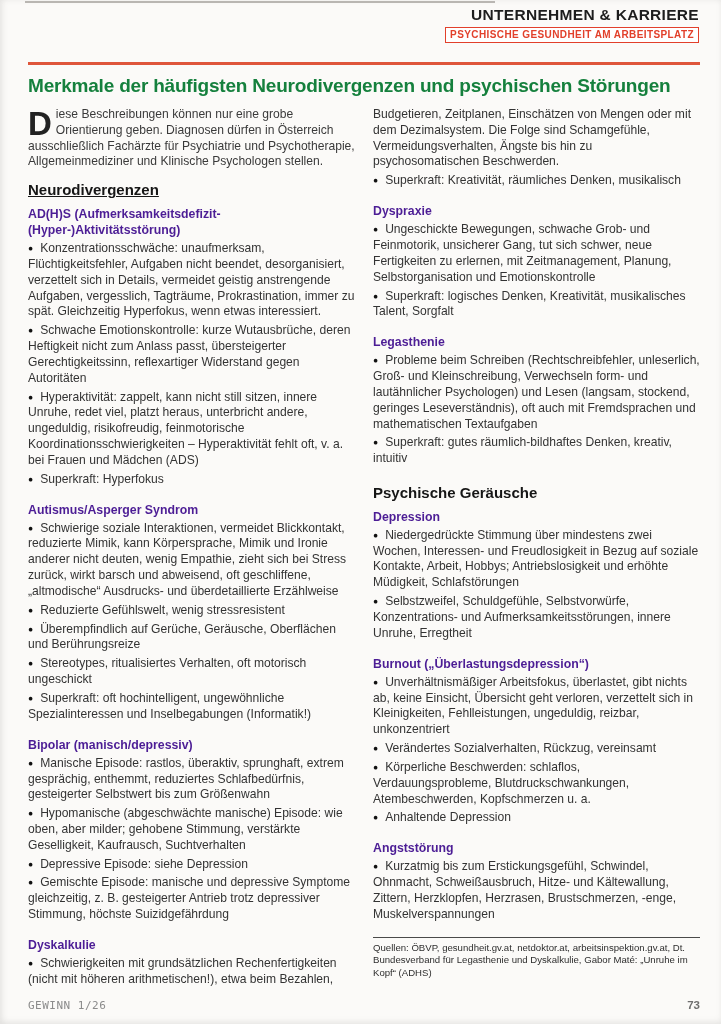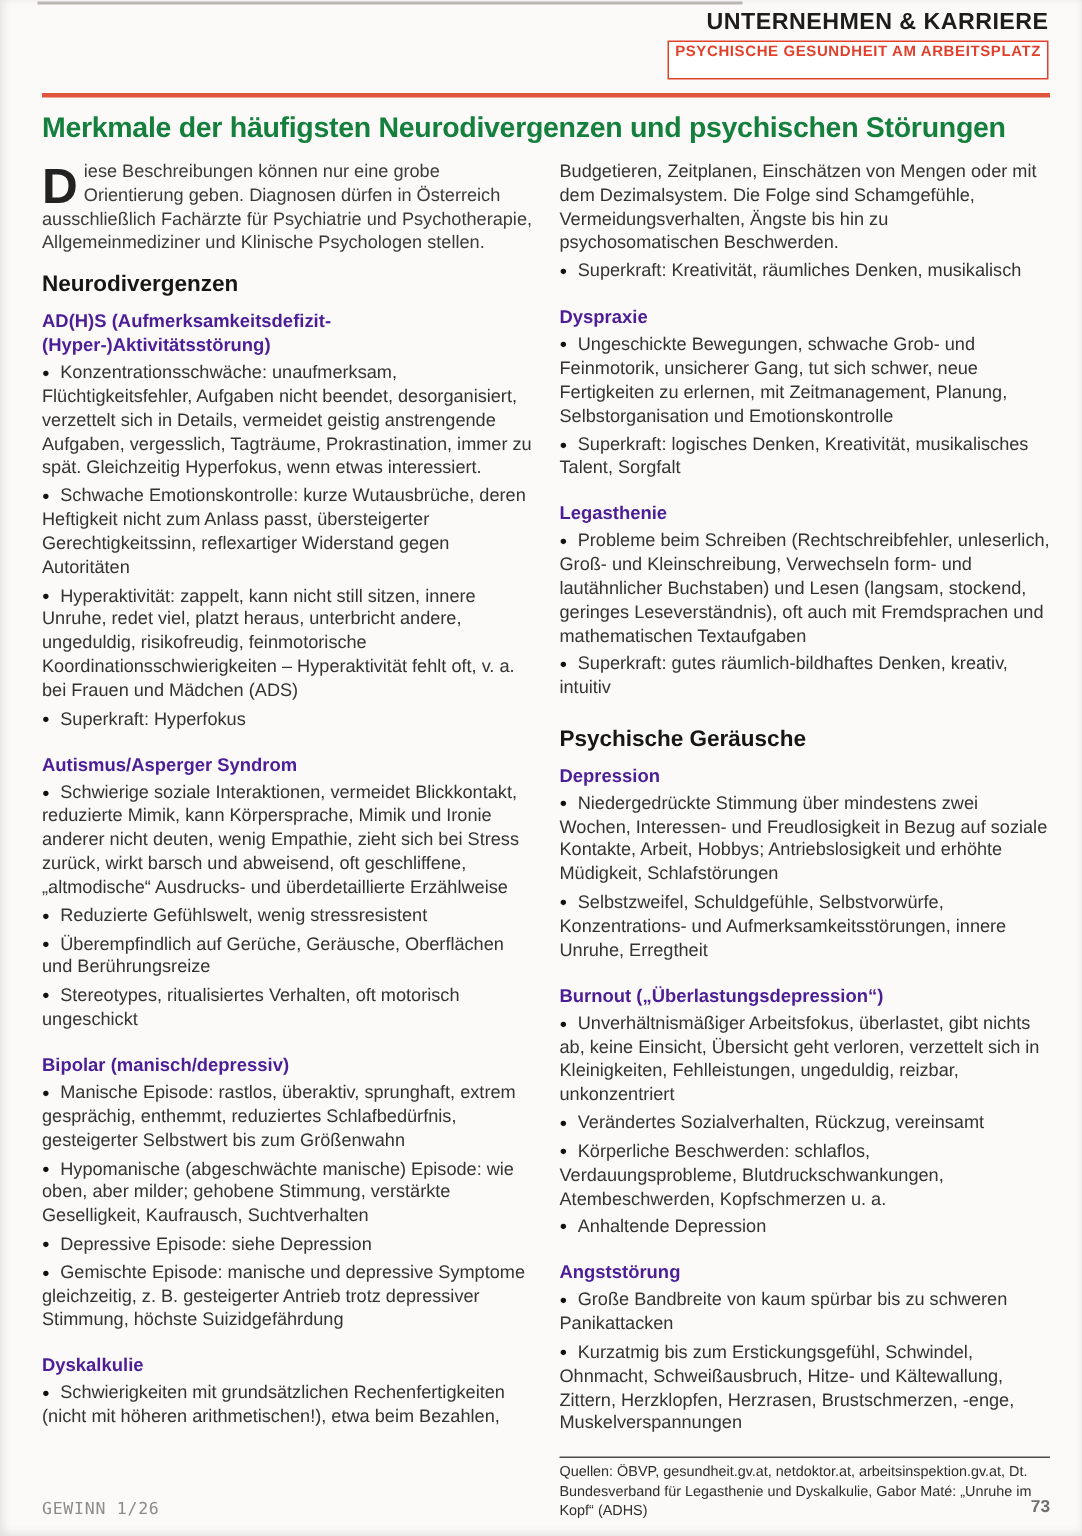--- a/index.html
+++ b/index.html
@@ -24,21 +24,21 @@
   .masthead {
     position: absolute; top: 6px; right: 22px; text-align: right;
   }
   .masthead-title {
     font-size: 15.5px; font-weight: bold; letter-spacing: 0.3px; color: #1d1d1d;
   }
   .masthead-badge {
     display: inline-block; margin-top: 3px;
     font-size: 10px; font-weight: bold; letter-spacing: 0.4px;
     color: #e2402b; border: 1.5px solid #e2402b;
-    padding: 1px 4px 12px 4px; background: #fff;
+    padding: 1px 4px 2px 4px; background: #fff;
   }
   
   .article {
     position: absolute; top: 62px; left: 28px; right: 21px; bottom: 40px;
   }
   .rule-red {
     height: 3px; background: #df563b; margin-bottom: 10px;
   }
   h1.article-title {
     font-size: 19px; font-weight: bold; color: #15803d;
@@ -50,21 +50,21 @@
   .intro { margin: 0 0 8px 0; color: #3a3a3a; }
   .dropcap {
     float: left; font-size: 33px; line-height: 0.82; font-weight: bold;
     color: #222; padding: 3px 4px 0 0;
   }
   
   .section-heading {
     font-size: 15px; font-weight: bold; color: #161616;
     margin: 16px 0 6px 0;
   }
-  .col .section-heading:first-child { margin-top: 10px; }
+  .col .section-heading:first-child { margin-top: 10px; text-decoration: underline; }
   .sub-heading {
     font-size: 12.3px; font-weight: bold; color: #4c1d95;
     margin: 14px 0 3px 0;
   }
   .section-heading + .sub-heading { margin-top: 2px; }
   p.bullet, p.cont { margin: 0 0 3px 0; color: #333; }
   .dot { font-size: 8.5px; margin-right: 7px; position: relative; top: -1px; color: #111; }
   
   .footnote {
     margin-top: 14px; padding-top: 4px; border-top: 1px solid #4a4a4a;
@@ -106,51 +106,51 @@
             <h3 class="sub-heading">AD(H)S (Aufmerksamkeitsdefizit-(Hyper-)Aktivitätsstörung)</h3>
             <p class="bullet"><span class="dot">●</span><span>Konzentrationsschwäche: unaufmerksam, Flüchtigkeitsfehler, Aufgaben nicht beendet, desorganisiert, verzettelt sich in Details, vermeidet geistig anstrengende Aufgaben, vergesslich, Tagträume, Prokrastination, immer zu spät. Gleichzeitig Hyperfokus, wenn etwas interessiert.</span></p>
             <p class="bullet"><span class="dot">●</span><span>Schwache Emotionskontrolle: kurze Wutausbrüche, deren Heftigkeit nicht zum Anlass passt, übersteigerter Gerechtigkeitssinn, reflexartiger Widerstand gegen Autoritäten</span></p>
             <p class="bullet"><span class="dot">●</span><span>Hyperaktivität: zappelt, kann nicht still sitzen, innere Unruhe, redet viel, platzt heraus, unterbricht andere, ungeduldig, risikofreudig, feinmotorische Koordinationsschwierigkeiten – Hyperaktivität fehlt oft, v. a. bei Frauen und Mädchen (ADS)</span></p>
             <p class="bullet"><span class="dot">●</span><span>Superkraft: Hyperfokus</span></p>
             <h3 class="sub-heading">Autismus/Asperger Syndrom</h3>
             <p class="bullet"><span class="dot">●</span><span>Schwierige soziale Interaktionen, vermeidet Blickkontakt, reduzierte Mimik, kann Körpersprache, Mimik und Ironie anderer nicht deuten, wenig Empathie, zieht sich bei Stress zurück, wirkt barsch und abweisend, oft geschliffene, „altmodische“ Ausdrucks- und überdetaillierte Erzählweise</span></p>
             <p class="bullet"><span class="dot">●</span><span>Reduzierte Gefühlswelt, wenig stressresistent</span></p>
             <p class="bullet"><span class="dot">●</span><span>Überempfindlich auf Gerüche, Geräusche, Oberflächen und Berührungsreize</span></p>
             <p class="bullet"><span class="dot">●</span><span>Stereotypes, ritualisiertes Verhalten, oft motorisch ungeschickt</span></p>
+            <p class="bullet"><span class="dot">●</span><span>Superkraft: oft hochintelligent, ungewöhnliche Spezialinteressen und Inselbegabungen (Informatik!)</span></p>
             <h3 class="sub-heading">Bipolar (manisch/depressiv)</h3>
             <p class="bullet"><span class="dot">●</span><span>Manische Episode: rastlos, überaktiv, sprunghaft, extrem gesprächig, enthemmt, reduziertes Schlafbedürfnis, gesteigerter Selbstwert bis zum Größenwahn</span></p>
             <p class="bullet"><span class="dot">●</span><span>Hypomanische (abgeschwächte manische) Episode: wie oben, aber milder; gehobene Stimmung, verstärkte Geselligkeit, Kaufrausch, Suchtverhalten</span></p>
             <p class="bullet"><span class="dot">●</span><span>Depressive Episode: siehe Depression</span></p>
             <p class="bullet"><span class="dot">●</span><span>Gemischte Episode: manische und depressive Symptome gleichzeitig, z. B. gesteigerter Antrieb trotz depressiver Stimmung, höchste Suizidgefährdung</span></p>
             <h3 class="sub-heading">Dyskalkulie</h3>
             <p class="bullet"><span class="dot">●</span><span>Schwierigkeiten mit grundsätzlichen Rechenfertigkeiten (nicht mit höheren arithmetischen!), etwa beim Bezahlen,</span></p>
           </div>
       </div>
 
       <div class="col">
         <div>
             <p class="cont">Budgetieren, Zeitplanen, Einschätzen von Mengen oder mit dem Dezimalsystem. Die Folge sind Schamgefühle, Vermeidungsverhalten, Ängste bis hin zu psychosomatischen Beschwerden.</p>
             <p class="bullet"><span class="dot">●</span><span>Superkraft: Kreativität, räumliches Denken, musikalisch</span></p>
             <h3 class="sub-heading">Dyspraxie</h3>
             <p class="bullet"><span class="dot">●</span><span>Ungeschickte Bewegungen, schwache Grob- und Feinmotorik, unsicherer Gang, tut sich schwer, neue Fertigkeiten zu erlernen, mit Zeitmanagement, Planung, Selbstorganisation und Emotionskontrolle</span></p>
             <p class="bullet"><span class="dot">●</span><span>Superkraft: logisches Denken, Kreativität, musikalisches Talent, Sorgfalt</span></p>
             <h3 class="sub-heading">Legasthenie</h3>
-            <p class="bullet"><span class="dot">●</span><span>Probleme beim Schreiben (Rechtschreibfehler, unleserlich, Groß- und Kleinschreibung, Verwechseln form- und lautähnlicher Buchstaben) und Lesen (langsam, stockend, geringes Leseverständnis), oft auch mit Fremdsprachen und mathematischen Textaufgaben</span></p>
+            <p class="bullet"><span class="dot">●</span><span>Probleme beim Schreiben (Rechtschreibfehler, unleserlich, Groß- und Kleinschreibung, Verwechseln form- und lautähnlicher Psychologen) und Lesen (langsam, stockend, geringes Leseverständnis), oft auch mit Fremdsprachen und mathematischen Textaufgaben</span></p>
             <p class="bullet"><span class="dot">●</span><span>Superkraft: gutes räumlich-bildhaftes Denken, kreativ, intuitiv</span></p>
             <h2 class="section-heading">Psychische Geräusche</h2>
             <h3 class="sub-heading">Depression</h3>
             <p class="bullet"><span class="dot">●</span><span>Niedergedrückte Stimmung über mindestens zwei Wochen, Interessen- und Freudlosigkeit in Bezug auf soziale Kontakte, Arbeit, Hobbys; Antriebslosigkeit und erhöhte Müdigkeit, Schlafstörungen</span></p>
             <p class="bullet"><span class="dot">●</span><span>Selbstzweifel, Schuldgefühle, Selbstvorwürfe, Konzentrations- und Aufmerksamkeitsstörungen, innere Unruhe, Erregtheit</span></p>
             <h3 class="sub-heading">Burnout („Überlastungsdepression“)</h3>
             <p class="bullet"><span class="dot">●</span><span>Unverhältnismäßiger Arbeitsfokus, überlastet, gibt nichts ab, keine Einsicht, Übersicht geht verloren, verzettelt sich in Kleinigkeiten, Fehlleistungen, ungeduldig, reizbar, unkonzentriert</span></p>
             <p class="bullet"><span class="dot">●</span><span>Verändertes Sozialverhalten, Rückzug, vereinsamt</span></p>
             <p class="bullet"><span class="dot">●</span><span>Körperliche Beschwerden: schlaflos, Verdauungsprobleme, Blutdruckschwankungen, Atembeschwerden, Kopfschmerzen u. a.</span></p>
             <p class="bullet"><span class="dot">●</span><span>Anhaltende Depression</span></p>
             <h3 class="sub-heading">Angststörung</h3>
-            <p class="bullet"><span class="dot">●</span><span>Große Bandbreite von kaum spürbar bis zu schweren Panikattacken</span></p>
             <p class="bullet"><span class="dot">●</span><span>Kurzatmig bis zum Erstickungsgefühl, Schwindel, Ohnmacht, Schweißausbruch, Hitze- und Kältewallung, Zittern, Herzklopfen, Herzrasen, Brustschmerzen, -enge, Muskelverspannungen</span></p>
           </div>
         <p class="footnote">Quellen: ÖBVP, gesundheit.gv.at, netdoktor.at, arbeitsinspektion.gv.at, Dt. Bundesverband für Legasthenie und Dyskalkulie, Gabor Maté: „Unruhe im Kopf“ (ADHS)</p>
       </div>
     </div>
   </div>
 
   <div class="footer">
     <span class="footer-magazine">GEWINN 1/26</span>
     <span class="footer-page">73</span>

